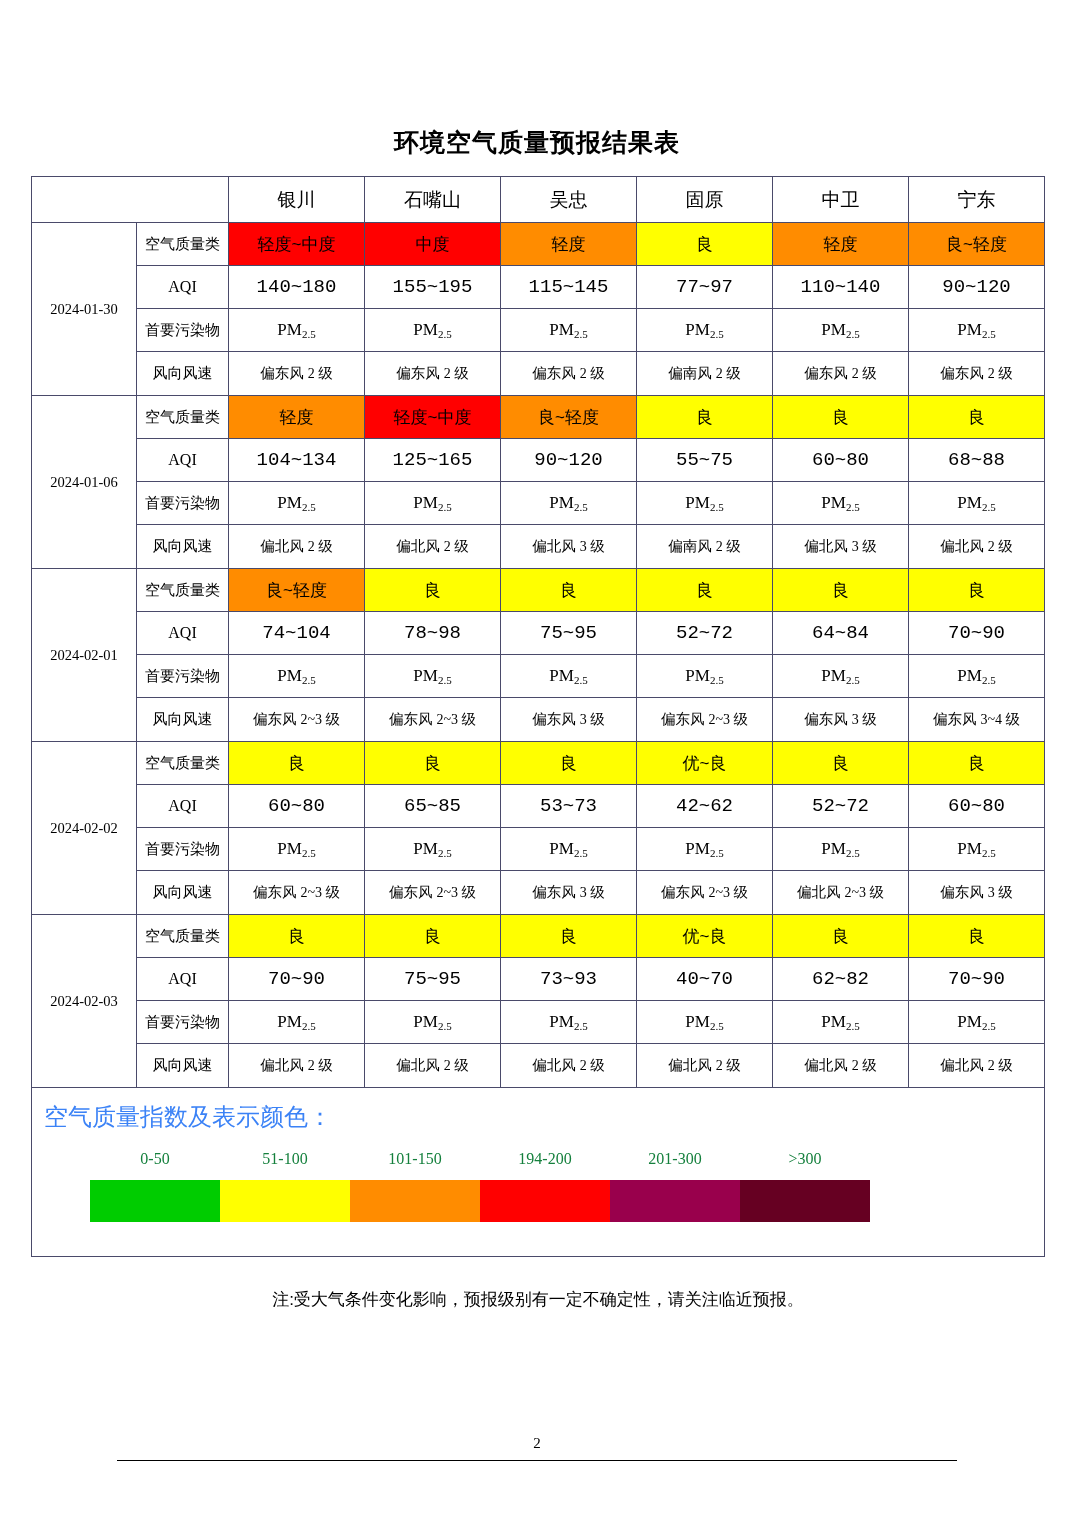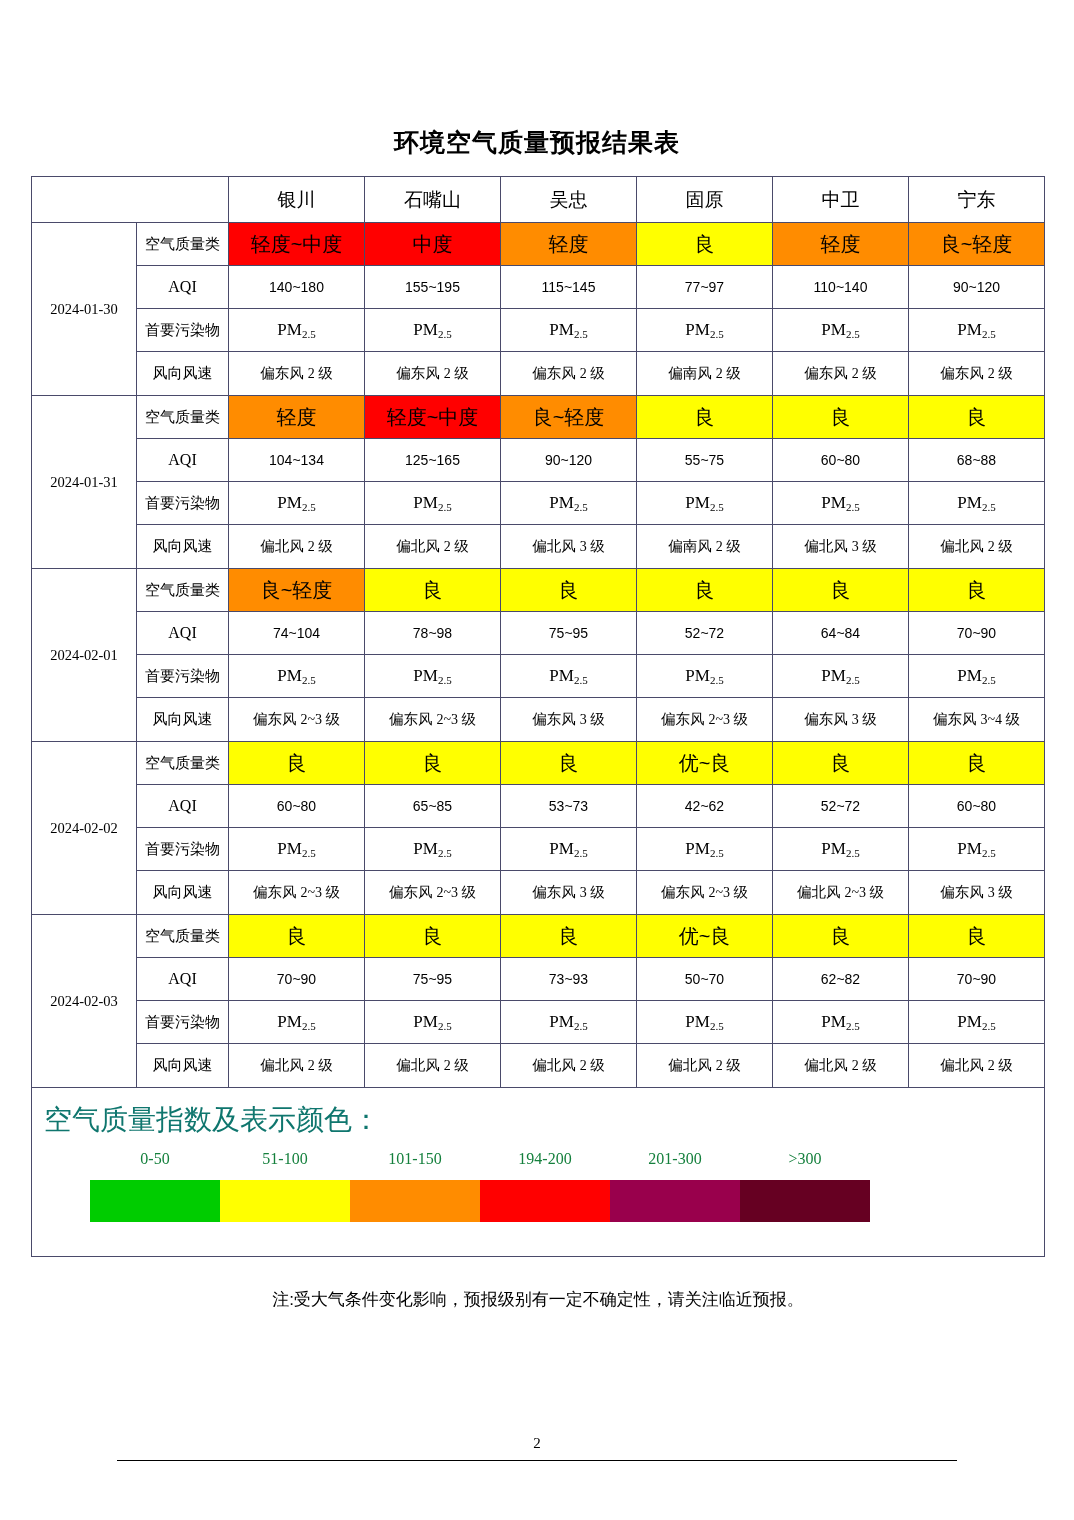--- a/index.html
+++ b/index.html
@@ -78,27 +78,27 @@
     font-family: "Liberation Serif", "DejaVu Serif", serif;
     font-size: 16px;
   }
   tr.r-cat td { height: 42px; }
   tr.r-aqi td { height: 42px; }
   tr.r-pol td { height: 42px; }
   tr.r-wind td { height: 43px; }
 
   .cat-cell {
     font-family: "Liberation Sans", "DejaVu Sans", sans-serif;
-    font-size: 20px;
+    font-size: 17px;
     font-weight: normal;
     color: #000;
   }
   .aqi-cell {
-    font-family: Liberation Sans, sans-serif;
-    font-size: 14px;
+    font-family: Liberation Mono, monospace;
+    font-size: 19px;
   }
   .pol-cell {
     font-family: "Liberation Serif", "DejaVu Serif", serif;
     font-size: 17px;
   }
   .pol-cell sub {
     font-size: 11px;
     vertical-align: baseline;
     position: relative;
     top: 3px;
@@ -122,22 +122,22 @@
   .legend-inner {
     position: relative;
     width: 100%;
     height: 168px;
   }
   .legend-title {
     position: absolute;
     left: 12px;
     top: 13px;
     font-family: "Liberation Sans", "DejaVu Sans", sans-serif;
-    font-size: 28px;
-    color: #0f766e;
+    font-size: 24px;
+    color: #3b82f6;
   }
   .legend-labels {
     position: absolute;
     left: 58px;
     top: 62px;
     width: 800px;
     display: flex;
   }
   .legend-labels span {
     width: 130px;
@@ -248,21 +248,21 @@
           <tr class="r-wind">
             <td class="item-cell">风向风速</td>
             <td class="wind-cell">偏东风 <span class="lvl"> 2 </span>级</td>
             <td class="wind-cell">偏东风 <span class="lvl"> 2 </span>级</td>
             <td class="wind-cell">偏东风 <span class="lvl"> 2 </span>级</td>
             <td class="wind-cell">偏南风 <span class="lvl"> 2 </span>级</td>
             <td class="wind-cell">偏东风 <span class="lvl"> 2 </span>级</td>
             <td class="wind-cell">偏东风 <span class="lvl"> 2 </span>级</td>
           </tr>
           <tr class="r-cat">
-            <td class="date-cell" rowspan="4">2024-01-31</td>
+            <td class="date-cell" rowspan="4">2024-01-06</td>
             <td class="item-cell">空气质量类</td>
             <td class="cat-cell" style="background-color: rgb(255, 140, 0);">轻度</td>
             <td class="cat-cell" style="background-color: rgb(255, 0, 0);">轻度~中度</td>
             <td class="cat-cell" style="background-color: rgb(255, 140, 0);">良~轻度</td>
             <td class="cat-cell" style="background-color: rgb(255, 255, 0);">良</td>
             <td class="cat-cell" style="background-color: rgb(255, 255, 0);">良</td>
             <td class="cat-cell" style="background-color: rgb(255, 255, 0);">良</td>
           </tr>
           <tr class="r-aqi">
             <td class="item-cell serif">AQI</td>
@@ -373,21 +373,21 @@
             <td class="cat-cell" style="background-color: rgb(255, 255, 0);">良</td>
             <td class="cat-cell" style="background-color: rgb(255, 255, 0);">优~良</td>
             <td class="cat-cell" style="background-color: rgb(255, 255, 0);">良</td>
             <td class="cat-cell" style="background-color: rgb(255, 255, 0);">良</td>
           </tr>
           <tr class="r-aqi">
             <td class="item-cell serif">AQI</td>
             <td class="aqi-cell">70~90</td>
             <td class="aqi-cell">75~95</td>
             <td class="aqi-cell">73~93</td>
-            <td class="aqi-cell">50~70</td>
+            <td class="aqi-cell">40~70</td>
             <td class="aqi-cell">62~82</td>
             <td class="aqi-cell">70~90</td>
           </tr>
           <tr class="r-pol">
             <td class="item-cell">首要污染物</td>
             <td class="pol-cell">PM<sub>2.5</sub></td>
             <td class="pol-cell">PM<sub>2.5</sub></td>
             <td class="pol-cell">PM<sub>2.5</sub></td>
             <td class="pol-cell">PM<sub>2.5</sub></td>
             <td class="pol-cell">PM<sub>2.5</sub></td>

